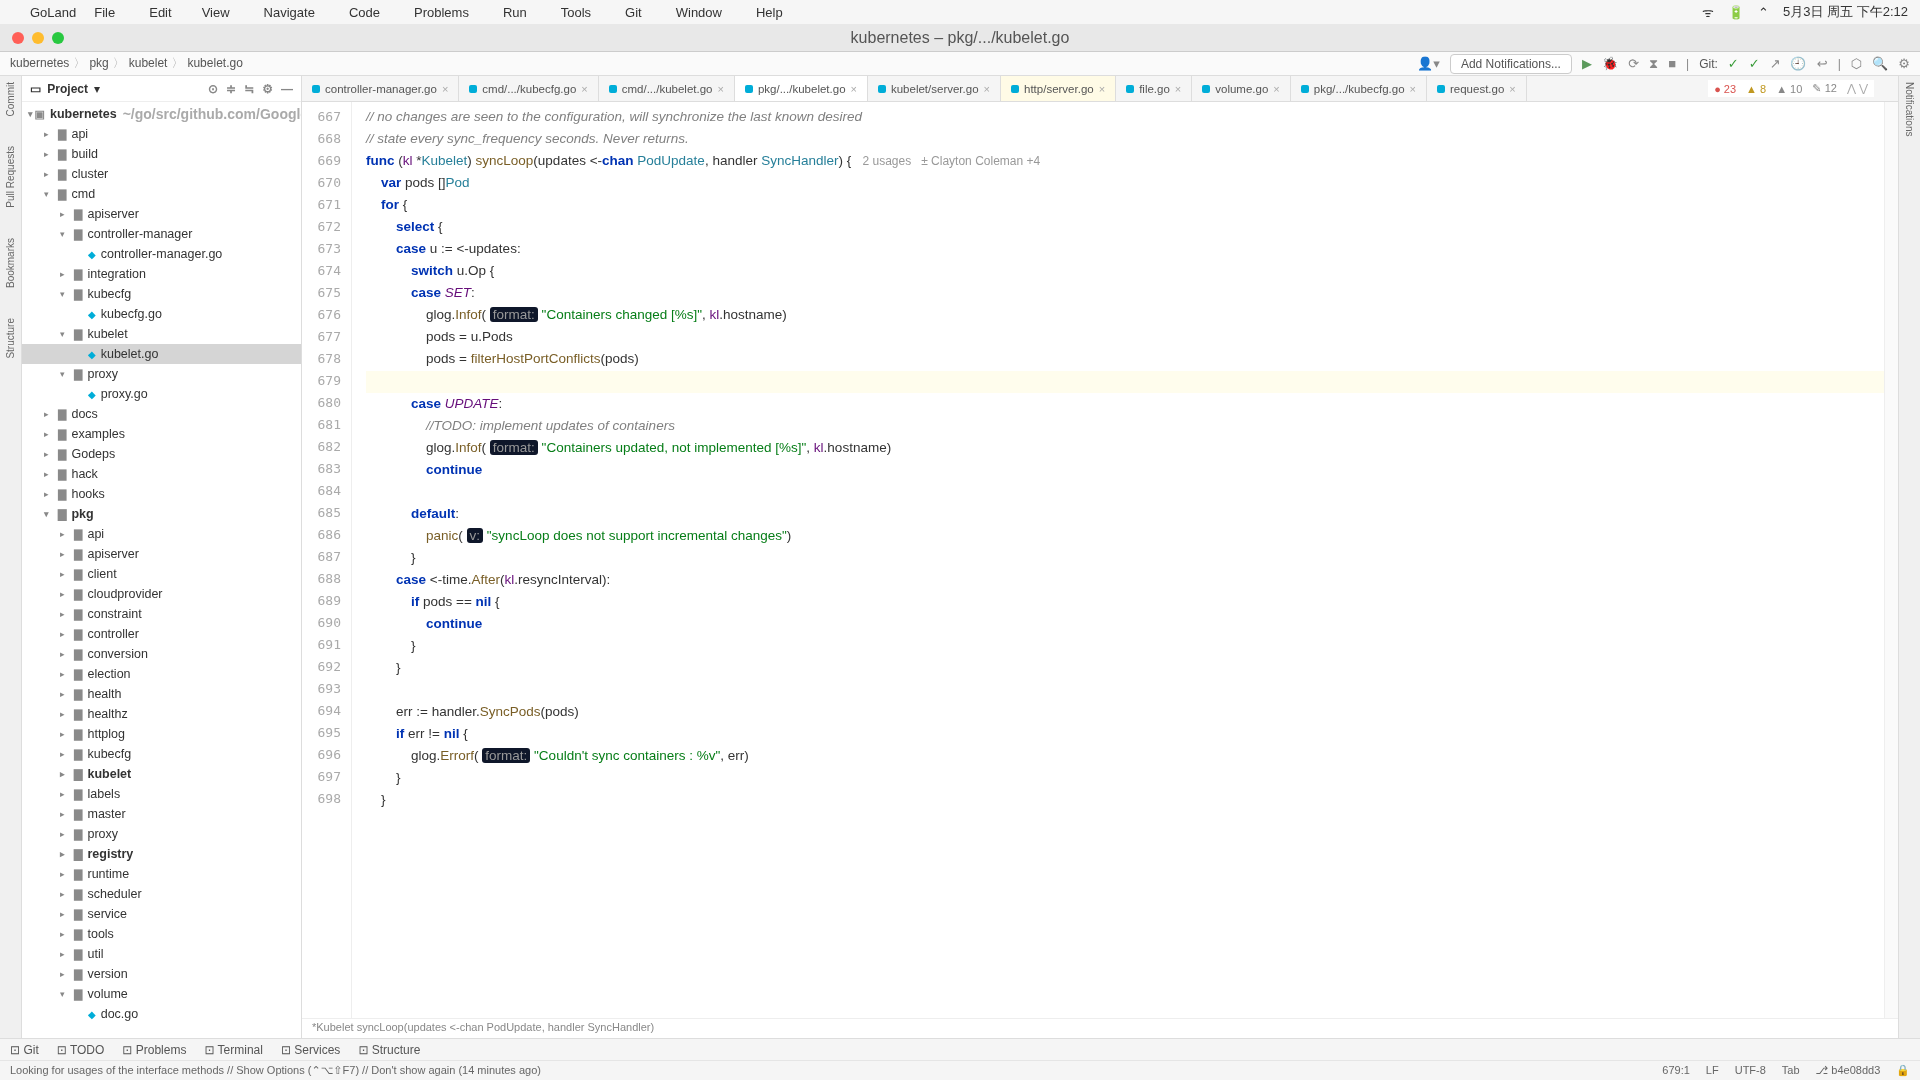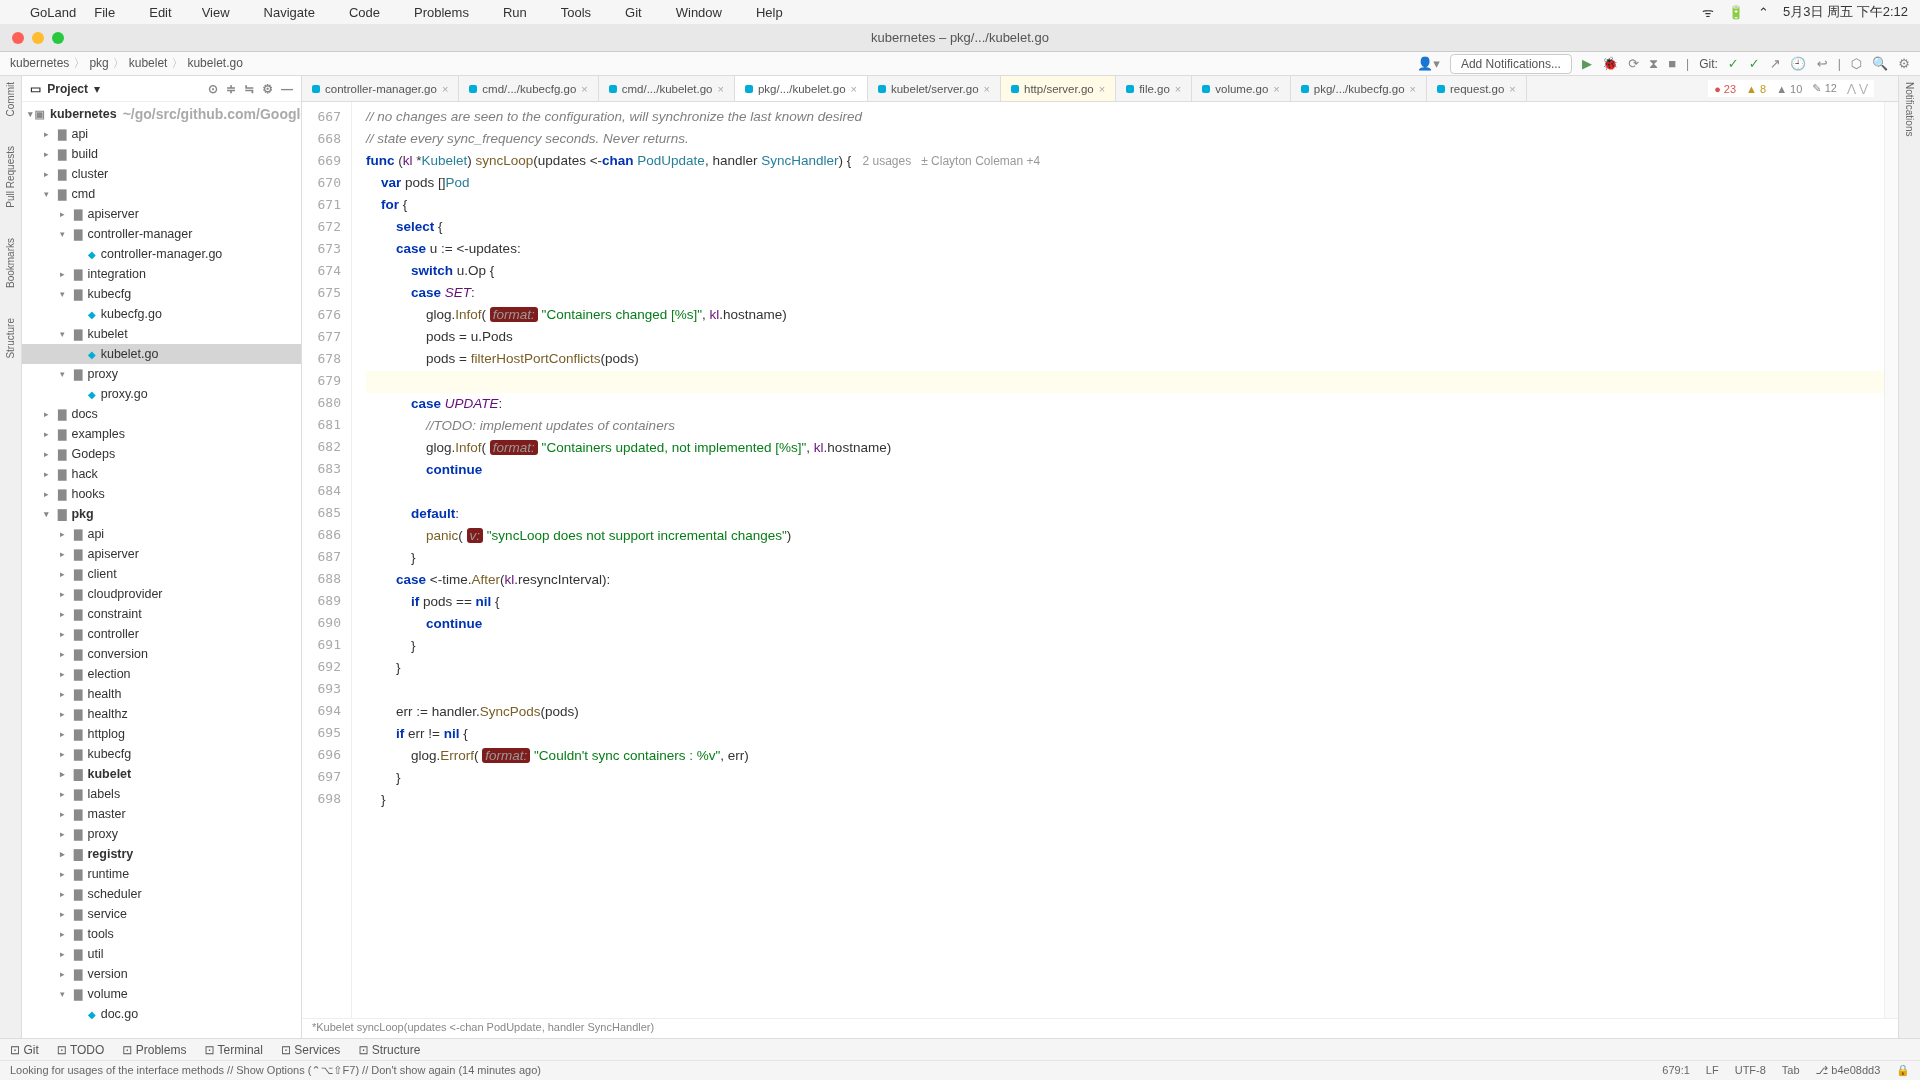--- a/index.html
+++ b/index.html
@@ -12,21 +12,21 @@
 .mac-menubar .spacer { flex: 1; }
 .mac-menubar .right-icons { display: flex; gap: 14px; align-items: center; font-size: 13px; }
 
 
 .window-title { height: 28px; background: #e8e8e8; display: flex; align-items: center; position: relative; border-bottom: 1px solid #ccc; }
 .traffic-lights { display: flex; gap: 8px; padding-left: 12px; }
 .tl { width: 12px; height: 12px; border-radius: 50%; }
 .tl.red { background: #ff5f57; }
 .tl.yellow { background: #febc2e; }
 .tl.green { background: #28c840; }
-.window-title .title { position: absolute; left: 50%; transform: translateX(-50%); font-size: 13px; color: #555; }
+.window-title .title { position: absolute; left: 50%; transform: translateX(-50%); font-size: 16px; color: #555; }
 
 
 .breadcrumb-bar { height: 24px; background: #fafafa; border-bottom: 1px solid #ddd; display: flex; align-items: center; padding: 0 10px; font-size: 12px; color: #555; }
 .breadcrumb-bar .sep { margin: 0 4px; color: #aaa; }
 .breadcrumb-bar .toolbar-right { margin-left: auto; display: flex; align-items: center; gap: 10px; }
 .breadcrumb-bar .config-btn { border: 1px solid #ccc; padding: 2px 10px; border-radius: 4px; background: #fff; font-size: 12px; }
 .breadcrumb-bar .icon { color: #888; font-size: 13px; }
 
 
 .main { display: flex; height: calc(1080px - 24px - 28px - 24px - 22px - 20px); }
@@ -62,21 +62,21 @@
 .inspection-bar .warn { color: #c09820; }
 .inspection-bar .weak { color: #888; }
 .gutter { width: 50px; background: #fff; border-right: 1px solid #eee; text-align: right; padding: 4px 10px 4px 0; color: #aaa; font-family: "Menlo", monospace; font-size: 13px; line-height: 22px; }
 .code { flex: 1; padding: 4px 0 4px 14px; font-family: "Menlo", monospace; font-size: 13.5px; line-height: 22px; white-space: pre; overflow: hidden; }
 .code .c-comment { color: #808080; font-style: italic; }
 .code .c-kw { color: #0033b3; font-weight: 600; }
 .code .c-type { color: #267f99; }
 .code .c-func { color: #795e26; }
 .code .c-str { color: #067d17; }
 .code .c-ident { color: #660e7a; }
-.code .c-hint { color: #999; background: #7f1d1d; padding: 0 3px; border-radius: 3px; font-style: italic; }
+.code .c-hint { color: #999; background: #0f172a; padding: 0 3px; border-radius: 3px; }
 .code .c-const { color: #660e7a; font-style: italic; }
 .code .c-inlay { color: #999; font-size: 12px; }
 .code .hl-line { background: #fffded; display: inline-block; width: 100%; }
 .breadcrumb-footer { height: 20px; border-top: 1px solid #eee; font-size: 11px; color: #888; padding: 2px 10px; }
 .right-stripe { width: 14px; background: #fafafa; border-left: 1px solid #eee; position: relative; }
 .right-rail { width: 22px; background: #f0f0f0; border-left: 1px solid #ddd; display: flex; flex-direction: column; align-items: center; padding-top: 6px; gap: 30px; font-size: 10px; color: #666; }
 .right-rail .rail-item { writing-mode: vertical-rl; cursor: pointer; }
 
 
 .bottom-tools { height: 22px; background: #f5f5f5; border-top: 1px solid #ddd; display: flex; align-items: center; padding: 0 10px; gap: 18px; font-size: 12px; color: #555; }

